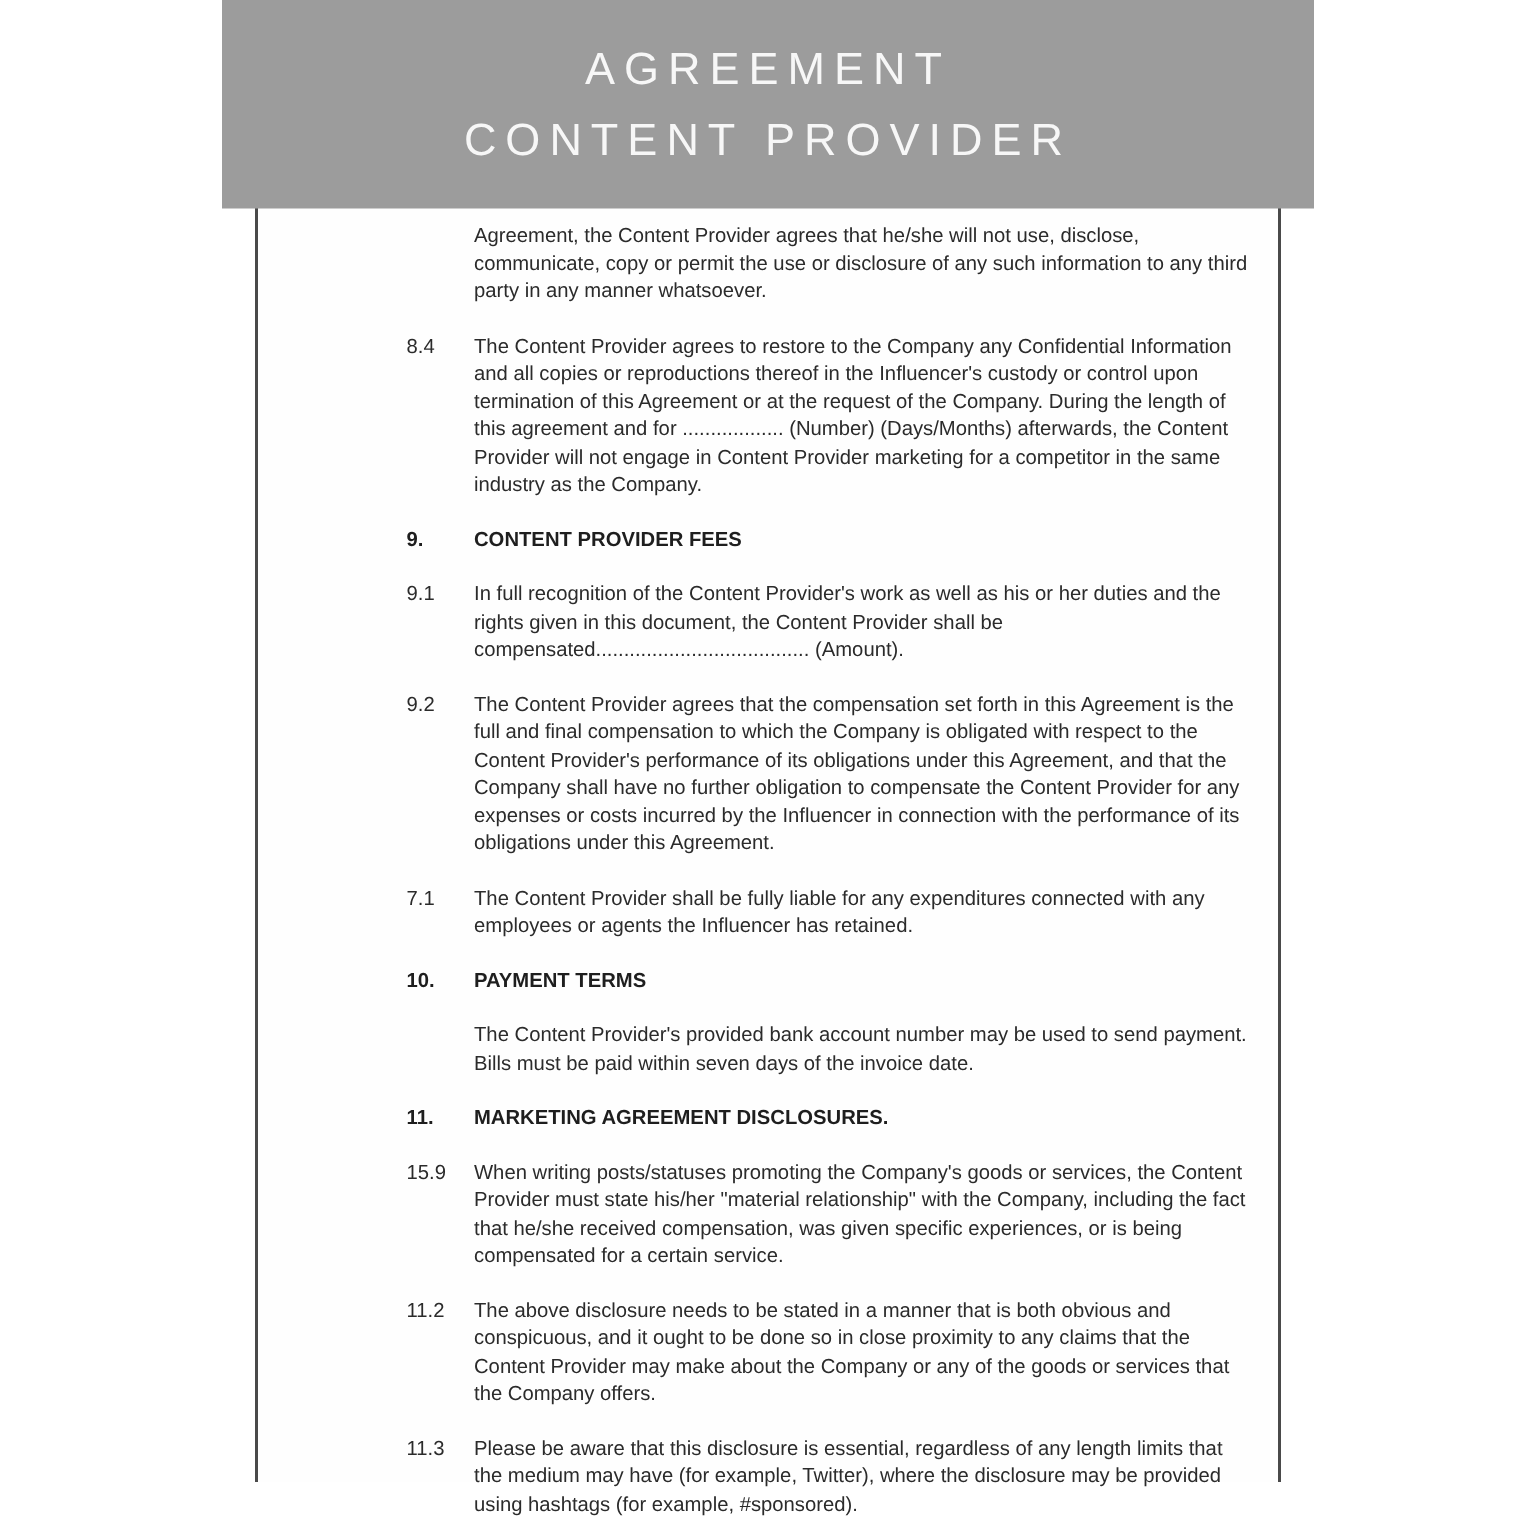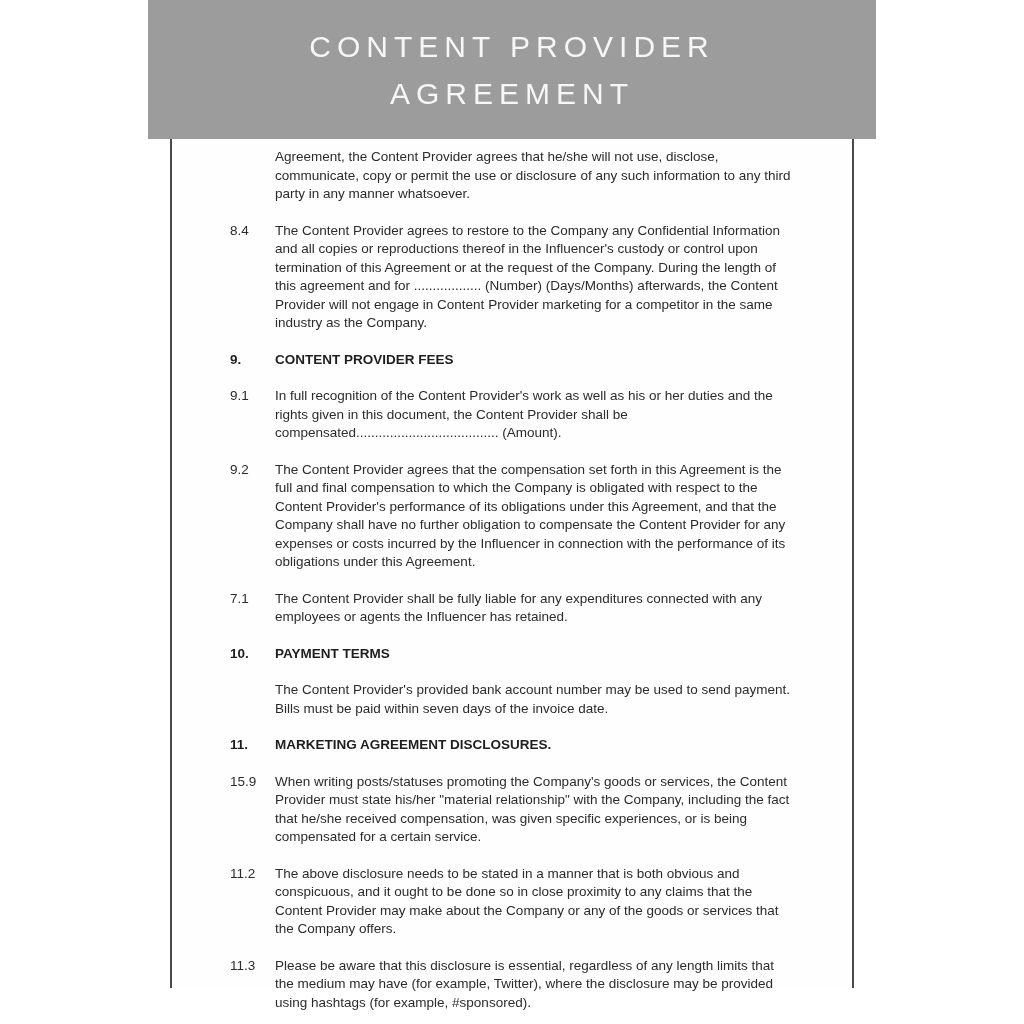--- a/index.html
+++ b/index.html
@@ -64,39 +64,40 @@
   .section {
     display: flex;
     margin-bottom: 18px;
     color: #2b2b2b;
     font-size: 13.5px;
     line-height: 18.5px;
   }
   .section .num {
     width: 45px;
     flex-shrink: 0;
+    margin-left: 41px;
   }
   .section .text {
     width: 518px;
     word-wrap: break-word;
   }
   .section.heading .num,
   .section.heading .text {
     font-weight: bold;
     color: #1e1e1e;
   }
 </style>
 </head>
 <body>
 
 <div class="canvas">
 
   <div class="banner">
+    <div class="title-line">AGREEMENT</div>
     <div class="title-line">CONTENT PROVIDER</div>
-    <div class="title-line">AGREEMENT</div>
   </div>
 
   <div class="page">
     <div class="doc-body">
 
       <div class="section">
         <span class="num"></span>
         <div class="text">Agreement, the Content Provider agrees that he/she will not use, disclose, communicate, copy or permit the use or disclosure of any such information to any third party in any manner whatsoever.</div>
       </div>
 

